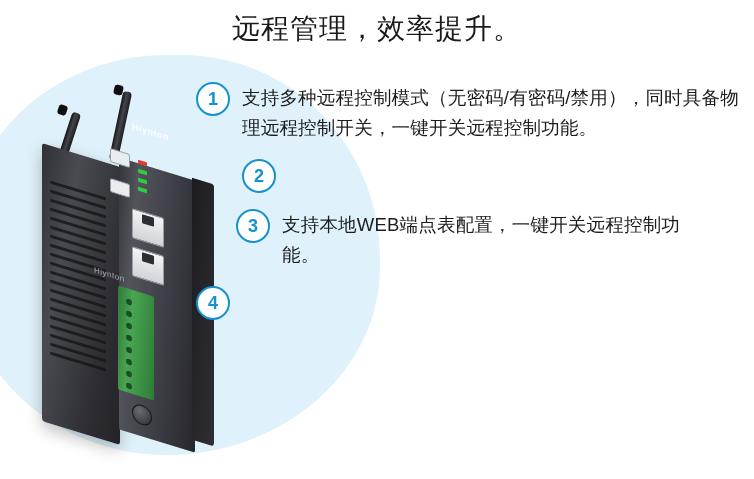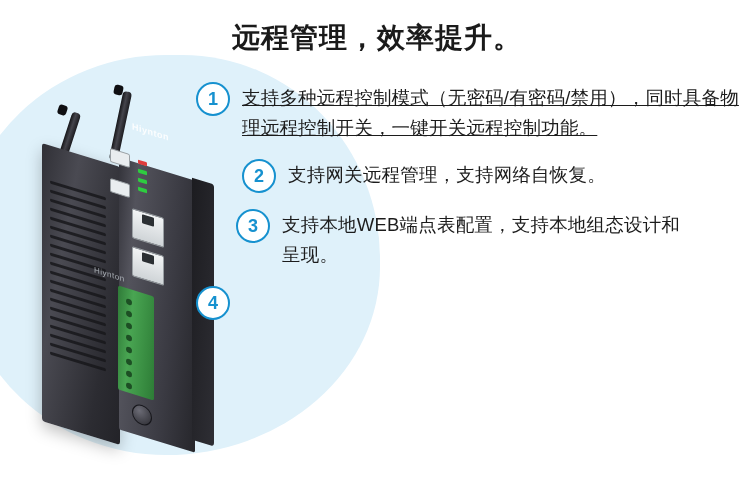--- a/index.html
+++ b/index.html
@@ -35,25 +35,24 @@
   }
 
   
   .title {
     position: absolute;
     left: 0;
     top: 10px;
     width: 754px;
     text-align: center;
     font-size: 28px;
-    font-weight: bold;
+    font-weight: normal;
     color: #1a1a1a;
     letter-spacing: 1px;
     z-index: 5;
-    margin-top: 9px;
   }
 
   
   .device-wrap {
     position: absolute;
     left: 20px;
     top: 85px;
     width: 260px;
     height: 370px;
     z-index: 3;
@@ -256,21 +255,21 @@
   .ftext {
     margin-left: 12px;
     font-size: 18.5px;
     line-height: 30px;
     color: #1c1c1c;
     letter-spacing: .2px;
     padding-top: 1px;
   }
   
   .feature.f1 { margin-left: 0px; }
-  .feature.f1 .ftext { width: 500px; text-decoration: underline; }
+  .feature.f1 .ftext { width: 500px; }
   .feature.f2 { margin-left: 46px; margin-top: 10px; }
   .feature.f3 { margin-left: 40px; margin-top: 12px; }
   .feature.f3 .ftext { width: 400px; }
   .feature.f4 { margin-left: 0px; margin-top: 14px; }
 </style>
 </head>
 <body>
 
 <div id="page">
 
@@ -340,26 +339,25 @@
 
   <div class="features">
 
     <div class="feature f1">
       <div class="bullet">1</div>
       <div class="ftext">支持多种远程控制模式（无密码/有密码/禁用），同时具备物理远程控制开关，一键开关远程控制功能。</div>
     </div>
 
     <div class="feature f2">
       <div class="bullet">2</div>
-      <div class="ftext">支持网关远程管理，支持网络自恢复。</div>
     </div>
 
     <div class="feature f3">
       <div class="bullet">3</div>
-      <div class="ftext">支持本地WEB端点表配置，支持本地组态设计和呈现。</div>
+      <div class="ftext">支持本地WEB端点表配置，一键开关远程控制功能。</div>
     </div>
 
     <div class="feature f4">
       <div class="bullet">4</div>
     </div>
 
   </div>
 
 </div>
 

